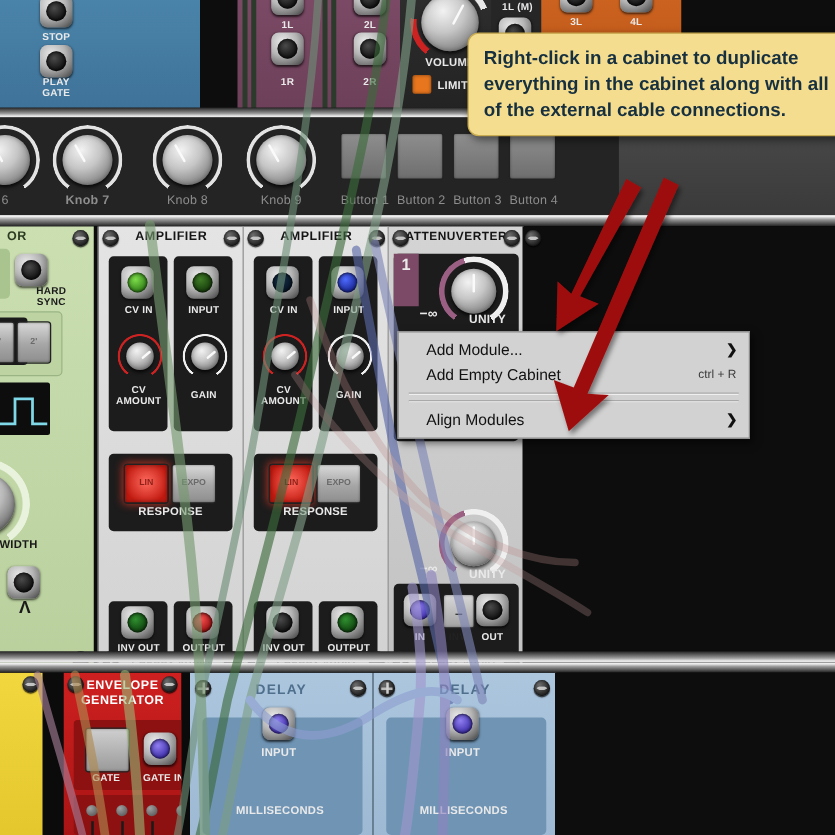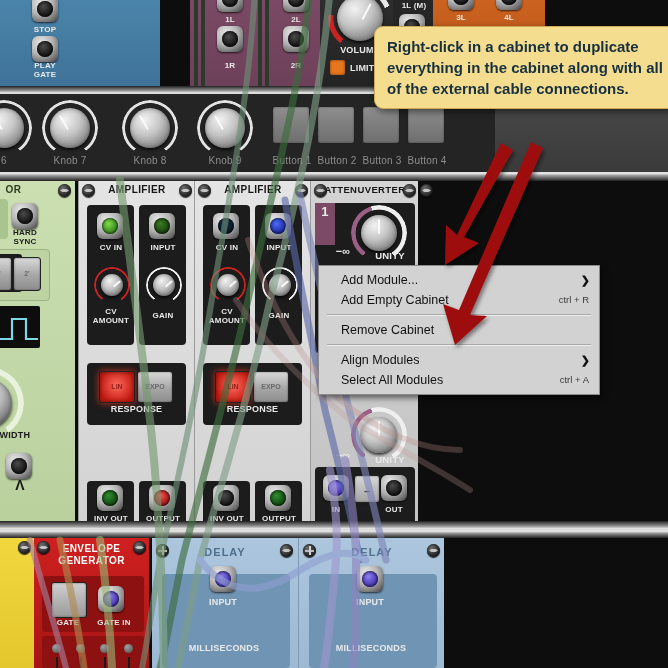--- a/index.html
+++ b/index.html
@@ -174,21 +174,21 @@
     </div>
     <div class="lbl" style="left:-26px;top:62px;width:60px;font-size:10px;color:#8d8d8d;font-weight:normal;">6</div>
 
     <div style="position:absolute;left:42px;top:6px;">
       <div class="ring" style="position:absolute;left:0;top:0;width:56px;height:56px;background:conic-gradient(from 215deg,#e3e3e3 0deg 290deg,transparent 290deg);
            -webkit-mask:radial-gradient(circle,transparent 62%,#000 64%);mask:radial-gradient(circle,transparent 62%,#000 64%);"></div>
       <div class="knob" style="left:8px;top:8px;width:40px;height:40px;">
           <b style="transform:rotate(-30deg);transform-origin:50% 125%;"></b>
         </div>
     </div>
-    <div class="lbl" style="left:40px;top:62px;width:60px;font-size:10px;color:#8d8d8d;font-weight:normal;">Knob 7</div>
+    <div class="lbl" style="left:40px;top:62px;width:60px;font-size:10px;color:#8d8d8d;font-weight:bold;">Knob 7</div>
 
     <div style="position:absolute;left:122px;top:6px;">
       <div class="ring" style="position:absolute;left:0;top:0;width:56px;height:56px;background:conic-gradient(from 215deg,#e3e3e3 0deg 290deg,transparent 290deg);
            -webkit-mask:radial-gradient(circle,transparent 62%,#000 64%);mask:radial-gradient(circle,transparent 62%,#000 64%);"></div>
       <div class="knob" style="left:8px;top:8px;width:40px;height:40px;">
           <b style="transform:rotate(-30deg);transform-origin:50% 125%;"></b>
         </div>
     </div>
     <div class="lbl" style="left:120px;top:62px;width:60px;font-size:10px;color:#8d8d8d;font-weight:normal;">Knob 8</div>
 
@@ -218,21 +218,21 @@
 
     <div class="mod" style="left:-20px;width:95px;background:linear-gradient(#cbdfb1,#b9d09d);">
       <div class="mtitle" style="left:-28px;color:#2c3c22;">OR</div>
       <div class="screw" style="right:4px;top:3px;"></div>
       <div style="position:absolute;left:-22px;top:18px;width:50px;height:40px;background:#a9c48f;border-radius:4px;"></div>
 
       <div class="jack" style="left:32px;top:22px;">
           <i></i>
         </div>
 
-      <div class="lbl dark" style="left:20px;top:47px;width:50px;">HARD<br>SYNC</div>
+      <div class="lbl dark" style="left:20px;top:47px;width:50px;padding-left:16px;">HARD<br>SYNC</div>
       <div style="position:absolute;left:-24px;top:68px;width:92px;height:50px;background:#bdd4a2;border:1px solid #9ab483;border-radius:4px;"></div>
       <div style="position:absolute;left:-22px;top:73px;width:64px;height:38px;background:#1a1a1a;border-radius:3px;"></div>
 
       <div class="btnsq" style="left:4px;top:76px;width:26px;height:32px;">
           <span class="t">4'</span>
         </div>
       <div class="btnsq" style="left:33px;top:76px;width:26px;height:32px;">
           <span class="t">2'</span>
         </div>
       <div style="position:absolute;left:-24px;top:125px;width:84px;height:42px;background:#0d0d0d;border-radius:2px;"></div>
@@ -399,21 +399,21 @@
   <div class="rail bot" style="top:521px;height:9px;"></div>
 
   <div class="cab" style="top:538px;height:130px;background:#0b0b0b;">
     <div class="mod" style="left:-28px;width:62px;background:linear-gradient(#f2d73f,#e4c72d);">
       <div class="screw" style="right:3px;top:3px;"></div>
 
       <div class="lbl dark" style="left:-26px;top:48px;width:56px;">FREQ<br>MOD 1</div>
 
     </div>
 
-    <div class="mod" style="left:34px;width:115px;background:linear-gradient(#cf2020,#a81414);">
+    <div class="mod" style="left:51px;width:94px;background:linear-gradient(#cf2020,#a81414);">
       <div class="screw" style="left:3px;top:3px;"></div>
       <div class="screw" style="right:3px;top:3px;"></div>
       <div class="mtitle" style="color:#ffffff;top:5px;font-size:10px;line-height:12px;">ENVELOPE<br>GENERATOR</div>
       <div style="position:absolute;left:8px;top:38px;width:102px;height:56px;background:#8d1111;border-radius:3px;"></div>
       <div class="btnsq" style="left:17px;top:44px;width:34px;height:34px;background:linear-gradient(#cfcfcf,#9a9a9a);"></div>
       <div class="jack" style="left:64px;top:48px;">
           <i class="p"></i>
         </div>
       <div class="lbl" style="left:10px;top:80px;width:48px;"></div>
       <div class="lbl" style="left:10px;top:80px;width:48px;">GATE</div>
@@ -478,31 +478,24 @@
   <div id="ctx">
     <div class="mi">
       <span>Add Module...</span>
       <span class="ar">❯</span>
     </div>
     <div class="mi">
       <span>Add Empty Cabinet</span>
       <span class="sc">ctrl + R</span>
     </div>
     <div class="msep"></div>
-    <div class="mi">
-      <span>Remove Cabinet</span>
-    </div>
     <div class="msep"></div>
     <div class="mi">
       <span>Align Modules</span>
       <span class="ar">❯</span>
-    </div>
-    <div class="mi">
-      <span>Select All Modules</span>
-      <span class="sc">ctrl + A</span>
     </div>
   </div>
 
   <svg id="arrows" viewBox="0 0 668 668">
     <defs>
       <filter id="ash" x="-50%" y="-50%" width="200%" height="200%">
         <feDropShadow dx="2" dy="3" stdDeviation="2" flood-color="#000" flood-opacity="0.45"></feDropShadow>
       </filter>
     </defs>
     <g filter="url(#ash)" fill="#9e1111">

